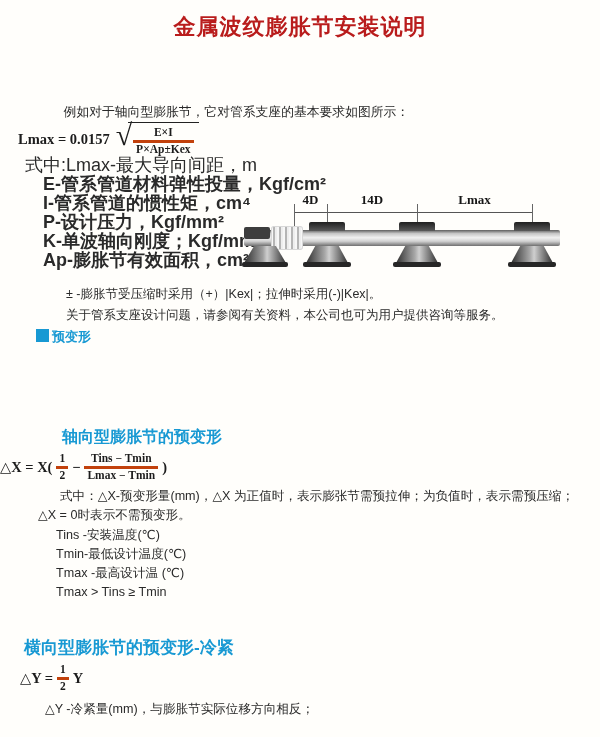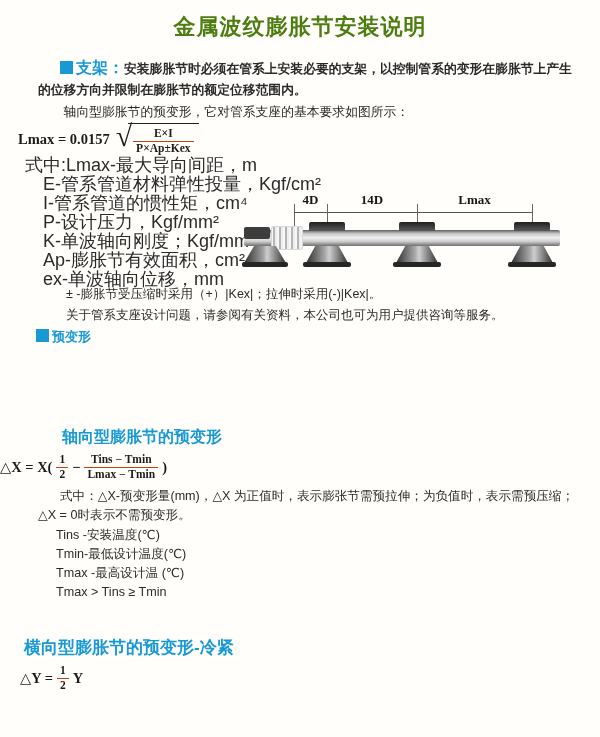--- a/index.html
+++ b/index.html
@@ -3,47 +3,47 @@
 <meta charset="utf-8">
 <style>
   :root { --accent:#1899d3; --ink:#2a2a2a; }
   * { margin:0; padding:0; box-sizing:border-box; }
   body { background:#fff; }
   .page { position:relative; width:600px; height:737px; background:#fffefb; overflow:hidden;
           font-family:"Liberation Sans","DejaVu Sans",sans-serif; color:var(--ink); }
   .blk { position:absolute; font-size:12.8px; line-height:21px; }
 
   .title { position:absolute; top:12px; left:0; width:600px; text-align:center;
-           font-size:22px; font-weight:bold; color:#4d7c0f; letter-spacing:1px; }
+           font-size:22px; font-weight:bold; color:#b91c1c; letter-spacing:1px; }
 
   .sq { display:inline-block; width:13px; height:13px; background:var(--accent);
         margin-right:3px; vertical-align:-1px; }
   .hblue { color:var(--accent); font-weight:bold; font-size:16px; }
 
   .support-p { left:38px; top:57px; width:546px; text-indent:22px; font-weight:600; }
   .example-p { left:38px; top:101px; width:540px; text-indent:2em; }
 
   .formula { position:absolute; left:0; width:600px; display:flex; justify-content:flex-start;
              align-items:center; font-family:"Liberation Serif","DejaVu Serif",serif;
              font-weight:bold; font-size:14.5px; color:#1c1c1c; }
   .f1 { top:118px; height:42px; padding-left:18px; }
   .f2 { top:448px; height:38px; }
   .f3 { top:662px; height:32px; padding-left:20px; }
   .formula .gap { margin:0 4px; }
   .frac { display:inline-block; vertical-align:middle; text-align:center;
           font-size:11.5px; line-height:1.2; }
-  .frac .fn { display:block; padding:0 3px; border-bottom:1px solid #c2410c; }
+  .frac .fn { display:block; padding:0 3px; border-bottom:3px solid #c2410c; }
   .frac .fd { display:block; padding:0 3px; }
   .sqrt { display:inline-flex; align-items:flex-start; margin-left:6px; }
   .rad  { font-size:30px; line-height:0.85; font-weight:400; }
   .radicand { display:inline-block; border-top:1.6px solid #222; padding:3px 5px 0;
               margin-left:-4px; }
 
   .defs { left:25px; top:156px; width:310px; line-height:19px; font-size:18px; }
-  .defs .def-line + .def-line { padding-left:18px; }
+  .defs .def-line + .def-line { padding-left:18px;font-weight:bold; }
   .notes { left:66px; top:284px; width:540px; line-height:21px; font-size:12.5px; }
 
   .sec2-h { left:36px; top:326px; }
   .sec2-h .hblue { font-size:13px; }
   .body2 { left:36px; top:350px; width:545px; text-indent:2em; text-align:justify; }
   .ax-h  { left:62px; top:426px; font-size:16px; font-weight:bold; color:var(--accent); }
   .axbody { left:38px; top:487px; width:548px; line-height:19.3px; font-size:12.6px; }
   .axbody .where { text-indent:22px; }
   .axbody .item  { padding-left:18px; }
   .lat-h { left:24px; top:637px; font-size:17px; font-weight:bold; color:var(--accent); }
@@ -81,40 +81,38 @@
   .g2.s-clamp { left:155px; } .g2.s-saddle { left:152px; } .g2.s-foot { left:149px; }
   .g3.s-clamp { left:270px; } .g3.s-saddle { left:267px; } .g3.s-foot { left:264px; }
 </style>
 </head>
 <body>
 
 <div class="page">
 
   <h1 class="title">金属波纹膨胀节安装说明</h1>
 
-  <div class="blk support-p"><span class="sq"></span><span class="hblue">支架：</span><span>安装膨胀节时必须在管系上安装必要的支架，以控制管系的变形在膨胀节上产生的位移方向并限制在膨胀节的额定位移范围内。</span></div>
 
-  <div class="blk example-p">轴向型膨胀节的预变形，它对管系支座的基本要求如图所示：</div>
+  <div class="blk example-p">例如对于轴向型膨胀节，它对管系支座的基本要求如图所示：</div>
 
   <div class="formula f1">
     <span>Lmax = 0.0157</span>
     <span class="sqrt">
       <span class="rad">√</span>
       <span class="radicand"><span class="frac"><span class="fn">E×I</span><span class="fd">P×Ap±Kex</span></span></span>
     </span>
   </div>
 
   <div class="blk defs">
     <div class="def-line">式中:Lmax-最大导向间距，m</div>
     <div class="def-line">E-管系管道材料弹性投量，Kgf/cm²</div>
     <div class="def-line">I-管系管道的惯性矩，cm⁴</div>
     <div class="def-line">P-设计压力，Kgf/mm²</div>
     <div class="def-line">K-单波轴向刚度；Kgf/mm</div>
     <div class="def-line">Ap-膨胀节有效面积，cm²</div>
-    <div class="def-line">ex-单波轴向位移，mm</div>
   </div>
 
   <div class="blk notes">
     <div>± -膨胀节受压缩时采用（+）|Kex|；拉伸时采用(-)|Kex|。</div>
     <div>关于管系支座设计问题，请参阅有关资料，本公司也可为用户提供咨询等服务。</div>
   </div>
 
   <div class="diagram">
     <div class="dim-label dl1">4D</div>
     <div class="dim-label dl2">14D</div>
@@ -171,14 +169,15 @@
 
   <div class="formula f3">
     <span>△Y =</span>
     <span class="frac gap">
         <span class="fn">1</span>
         <span class="fd">2</span>
       </span>
     <span>Y</span>
   </div>
 
+  <div class="blk latnote">△Y -冷紧量(mm)，与膨胀节实际位移方向相反；</div>
 
 </div>
 
 </body></html>

